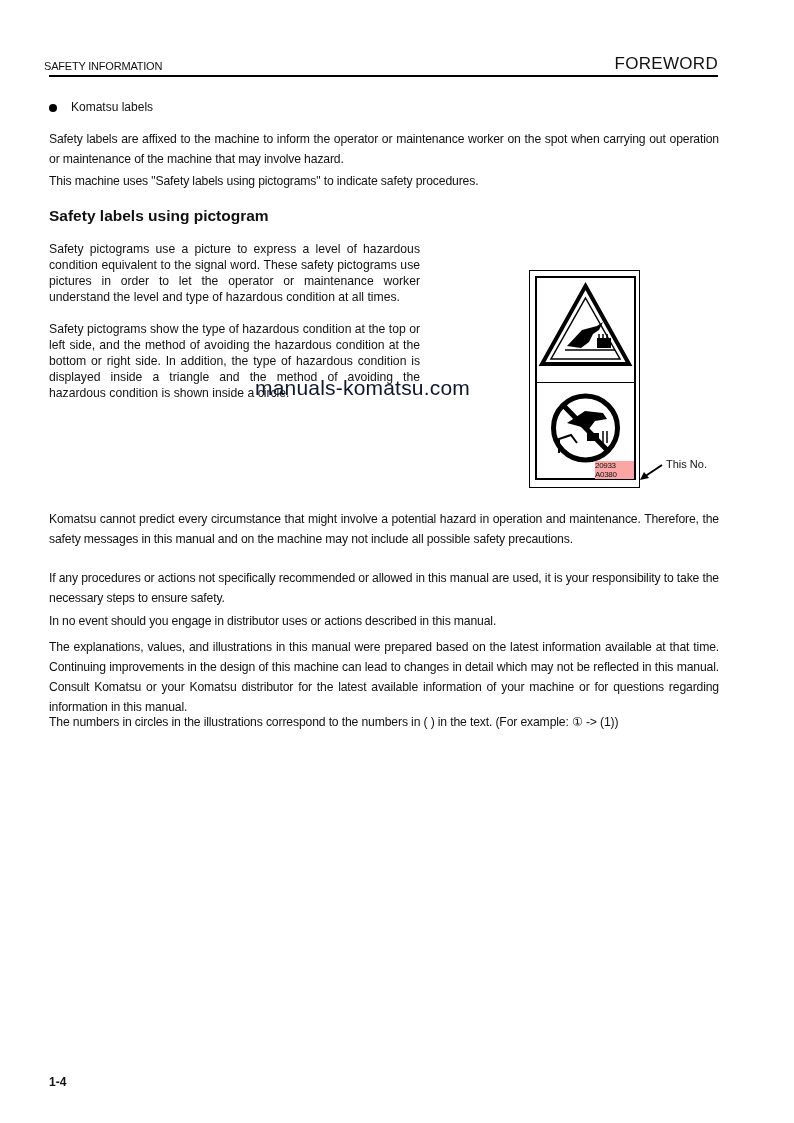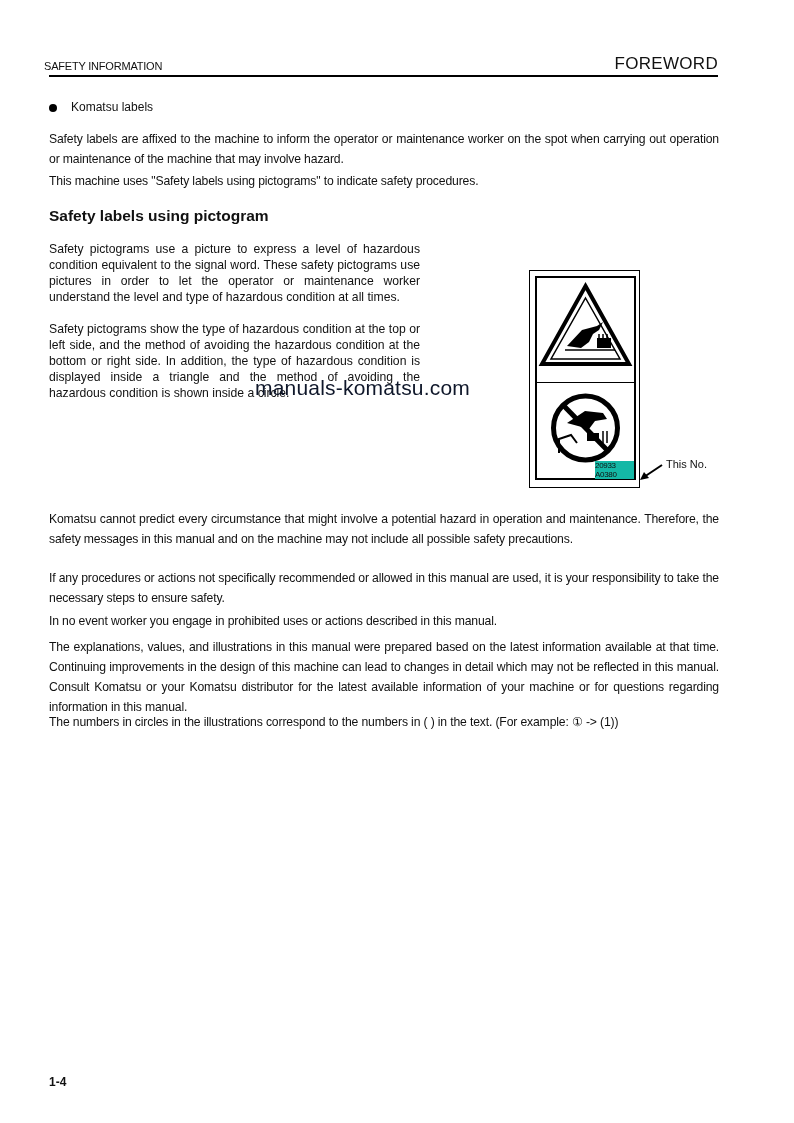--- a/index.html
+++ b/index.html
@@ -10,21 +10,21 @@
   .hdr-rule{left:49px;top:75px;width:669px;height:2px;background:#000;}
   .bullet{left:49px;top:100px;font-size:12px;}
   .bullet .dot{display:inline-block;width:8px;height:8px;border-radius:50%;background:#000;margin-right:14px;vertical-align:middle;}
   .p{left:49px;width:670px;font-size:12.2px;line-height:20px;text-align:justify;letter-spacing:-0.15px;}
   .h2{left:49px;top:207px;font-size:15.5px;font-weight:bold;}
   .col{left:49px;width:371px;font-size:12.2px;line-height:16px;text-align:justify;}
   .watermark{left:255px;top:376px;font-size:21px;color:#0f172a;letter-spacing:0.2px;}
   .label-box{left:529px;top:270px;width:109px;height:216px;border:1.5px solid #000;background:#fff;}
   .label-inner{position:absolute;left:5px;top:5px;width:97px;height:200px;border:2px solid #000;}
   .label-divider{position:absolute;left:0;top:104px;width:100%;height:1px;background:#000;}
-  .partno-code{position:absolute;left:58px;bottom:-1px;font-size:8px;background:#14b8a6;letter-spacing:-0.3px;}
+  .partno-code{position:absolute;left:58px;bottom:-1px;font-size:8px;background:#fca5a5;letter-spacing:-0.3px;}
   .partno{left:666px;top:458px;font-size:11px;}
   .page-num{left:49px;top:1075px;font-size:12px;font-weight:bold;}
 </style>
 </head>
 <body>
 
 <div class="abs hdr-left">SAFETY INFORMATION</div>
 <div class="abs hdr-right">FOREWORD</div>
 <div class="abs hdr-rule"></div>
 
@@ -69,17 +69,17 @@
 <svg class="abs" style="left:638px;top:462px" width="26" height="20" viewBox="0 0 26 20">
   <line x1="24" y1="3" x2="6" y2="15" stroke="#000" stroke-width="2"></line>
   <polygon points="2,18 6,10 11,16" fill="#000"></polygon>
 </svg>
 <div class="abs partno">This No.</div>
 
 <div class="abs watermark">manuals-komatsu.com</div>
 
 <div class="abs p" style="top:509px">Komatsu cannot predict every circumstance that might involve a potential hazard in operation and maintenance. Therefore, the safety messages in this manual and on the machine may not include all possible safety precautions.</div>
 <div class="abs p" style="top:568px">If any procedures or actions not specifically recommended or allowed in this manual are used, it is your responsibility to take the necessary steps to ensure safety.</div>
-<div class="abs p" style="top:611px">In no event worker you engage in prohibited uses or actions described in this manual.</div>
+<div class="abs p" style="top:611px">In no event should you engage in distributor uses or actions described in this manual.</div>
 <div class="abs p" style="top:637px">The explanations, values, and illustrations in this manual were prepared based on the latest information available at that time.  Continuing  improvements  in the design of this machine can lead to changes in detail which may not be reflected in this manual.  Consult Komatsu or your Komatsu distributor for the latest available information of your machine or for  questions  regarding information in this manual.</div>
 <div class="abs p" style="top:712px">The numbers in circles in the illustrations correspond to the numbers in (  ) in the text.  (For example: ① -&gt; (1))</div>
 
 <div class="abs page-num">1-4</div>
 
 </body></html>

